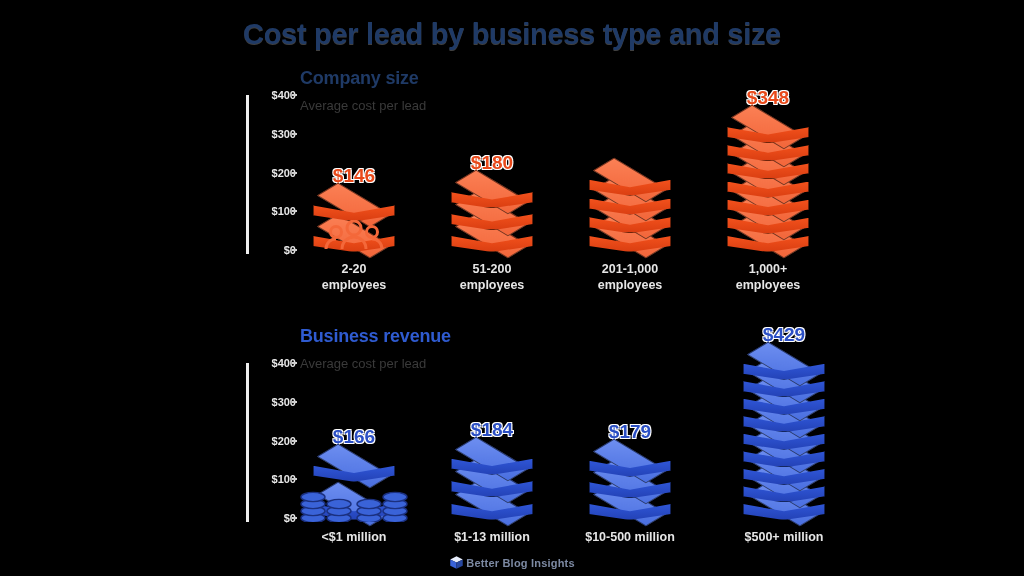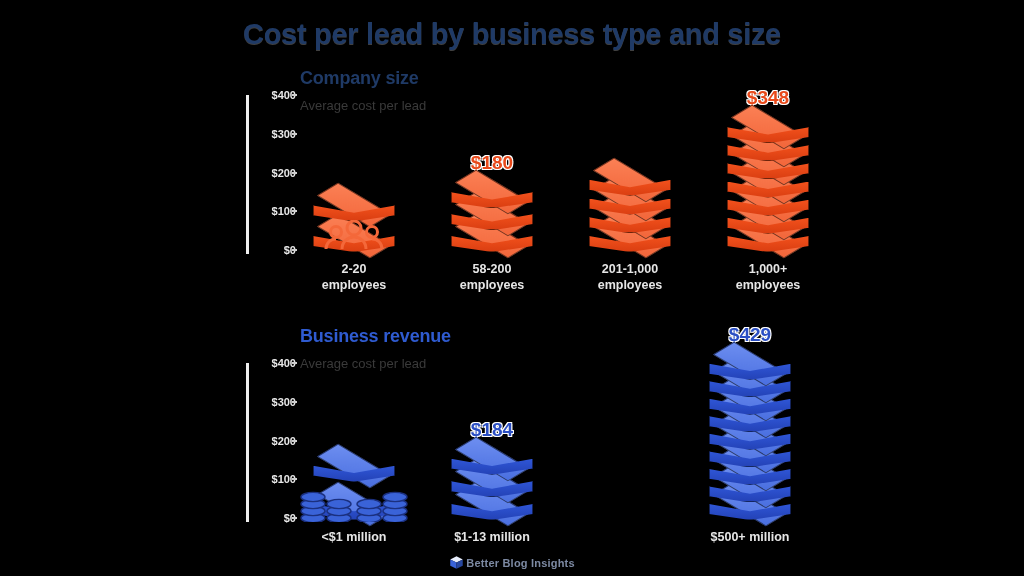--- a/index.html
+++ b/index.html
@@ -178,20 +178,21 @@
         <div class="tick-mark" style="top:150.25px;"></div>
         <div class="tick-label" style="top:112.5px;">$200</div>
         <div class="tick-mark" style="top:111.5px;"></div>
         <div class="tick-label" style="top:73.75px;">$300</div>
         <div class="tick-mark" style="top:72.75px;"></div>
         <div class="tick-label" style="top:35px;">$400</div>
         <div class="tick-mark" style="top:34px;"></div>
       </div>
     <div class="bars" id="bars-company">
         <div class="bar-group" style="left:0px;">
+          <div class="bar-value" style="top:105.42500000000001px;">$146</div>
           <div class="stack" style="top:133.425px;height:56.574999999999996px;">
             <div class="slab" style="position:absolute;top:30.574999999999996px;">
               <div class="top"></div>
               <div class="body"></div>
             </div>
             <div class="slab" style="position:absolute;top:0px;">
               <div class="top"></div>
               <div class="body"></div>
             </div>
           </div>
@@ -214,21 +215,21 @@
             </div>
             <div class="slab" style="position:absolute;top:21.875px;">
               <div class="top"></div>
               <div class="body"></div>
             </div>
             <div class="slab" style="position:absolute;top:0px;">
               <div class="top"></div>
               <div class="body"></div>
             </div>
           </div>
-          <div class="cat-label" style="top:202px;"><span>58-200</span><br><span>employees</span></div>
+          <div class="cat-label" style="top:202px;"><span>51-200</span><br><span>employees</span></div>
         </div>
         <div class="bar-group" style="left:276px;">
           <div class="stack" style="top:107.85px;height:82.15px;">
             <div class="slab" style="position:absolute;top:56.150000000000006px;">
               <div class="top"></div>
               <div class="body"></div>
             </div>
             <div class="slab" style="position:absolute;top:37.43333333333334px;">
               <div class="top"></div>
               <div class="body"></div>
@@ -292,20 +293,21 @@
         <div class="tick-mark" style="top:160.25px;"></div>
         <div class="tick-label" style="top:122.5px;">$200</div>
         <div class="tick-mark" style="top:121.5px;"></div>
         <div class="tick-label" style="top:83.75px;">$300</div>
         <div class="tick-mark" style="top:82.75px;"></div>
         <div class="tick-label" style="top:45px;">$400</div>
         <div class="tick-mark" style="top:44px;"></div>
       </div>
     <div class="bars" id="bars-revenue">
         <div class="bar-group" style="left:0px;">
+          <div class="bar-value" style="top:107.67500000000001px;">$166</div>
           <div class="stack" style="top:135.675px;height:64.325px;">
             <div class="slab" style="position:absolute;top:38.325px;">
               <div class="top"></div>
               <div class="body"></div>
             </div>
             <div class="slab" style="position:absolute;top:0px;">
               <div class="top"></div>
               <div class="body"></div>
             </div>
           </div>
@@ -338,21 +340,39 @@
               <div class="top"></div>
               <div class="body"></div>
             </div>
             <div class="slab" style="position:absolute;top:0px;">
               <div class="top"></div>
               <div class="body"></div>
             </div>
           </div>
           <div class="cat-label" style="top:212px;"><span>$1-13 million</span></div>
         </div>
-        <div class="bar-group" style="left:396px;text-decoration:underline;">
+        <div class="bar-group" style="left:276px;">
+          <div class="bar-value" style="top:102.63749999999999px;">$179</div>
+          <div class="stack" style="top:130.6375px;height:69.3625px;">
+            <div class="slab" style="position:absolute;top:43.3625px;">
+              <div class="top"></div>
+              <div class="body"></div>
+            </div>
+            <div class="slab" style="position:absolute;top:21.68125px;">
+              <div class="top"></div>
+              <div class="body"></div>
+            </div>
+            <div class="slab" style="position:absolute;top:0px;">
+              <div class="top"></div>
+              <div class="body"></div>
+            </div>
+          </div>
+          <div class="cat-label" style="top:212px;"><span>$10-500 million</span></div>
+        </div>
+        <div class="bar-group" style="left:430px;text-decoration:underline;">
           <div class="bar-value" style="top:5.762499999999989px;">$429</div>
           <div class="stack" style="top:33.76249999999999px;height:166.2375px;">
             <div class="slab" style="position:absolute;top:140.2375px;">
               <div class="top"></div>
               <div class="body"></div>
             </div>
             <div class="slab" style="position:absolute;top:122.70781250000002px;">
               <div class="top"></div>
               <div class="body"></div>
             </div>

